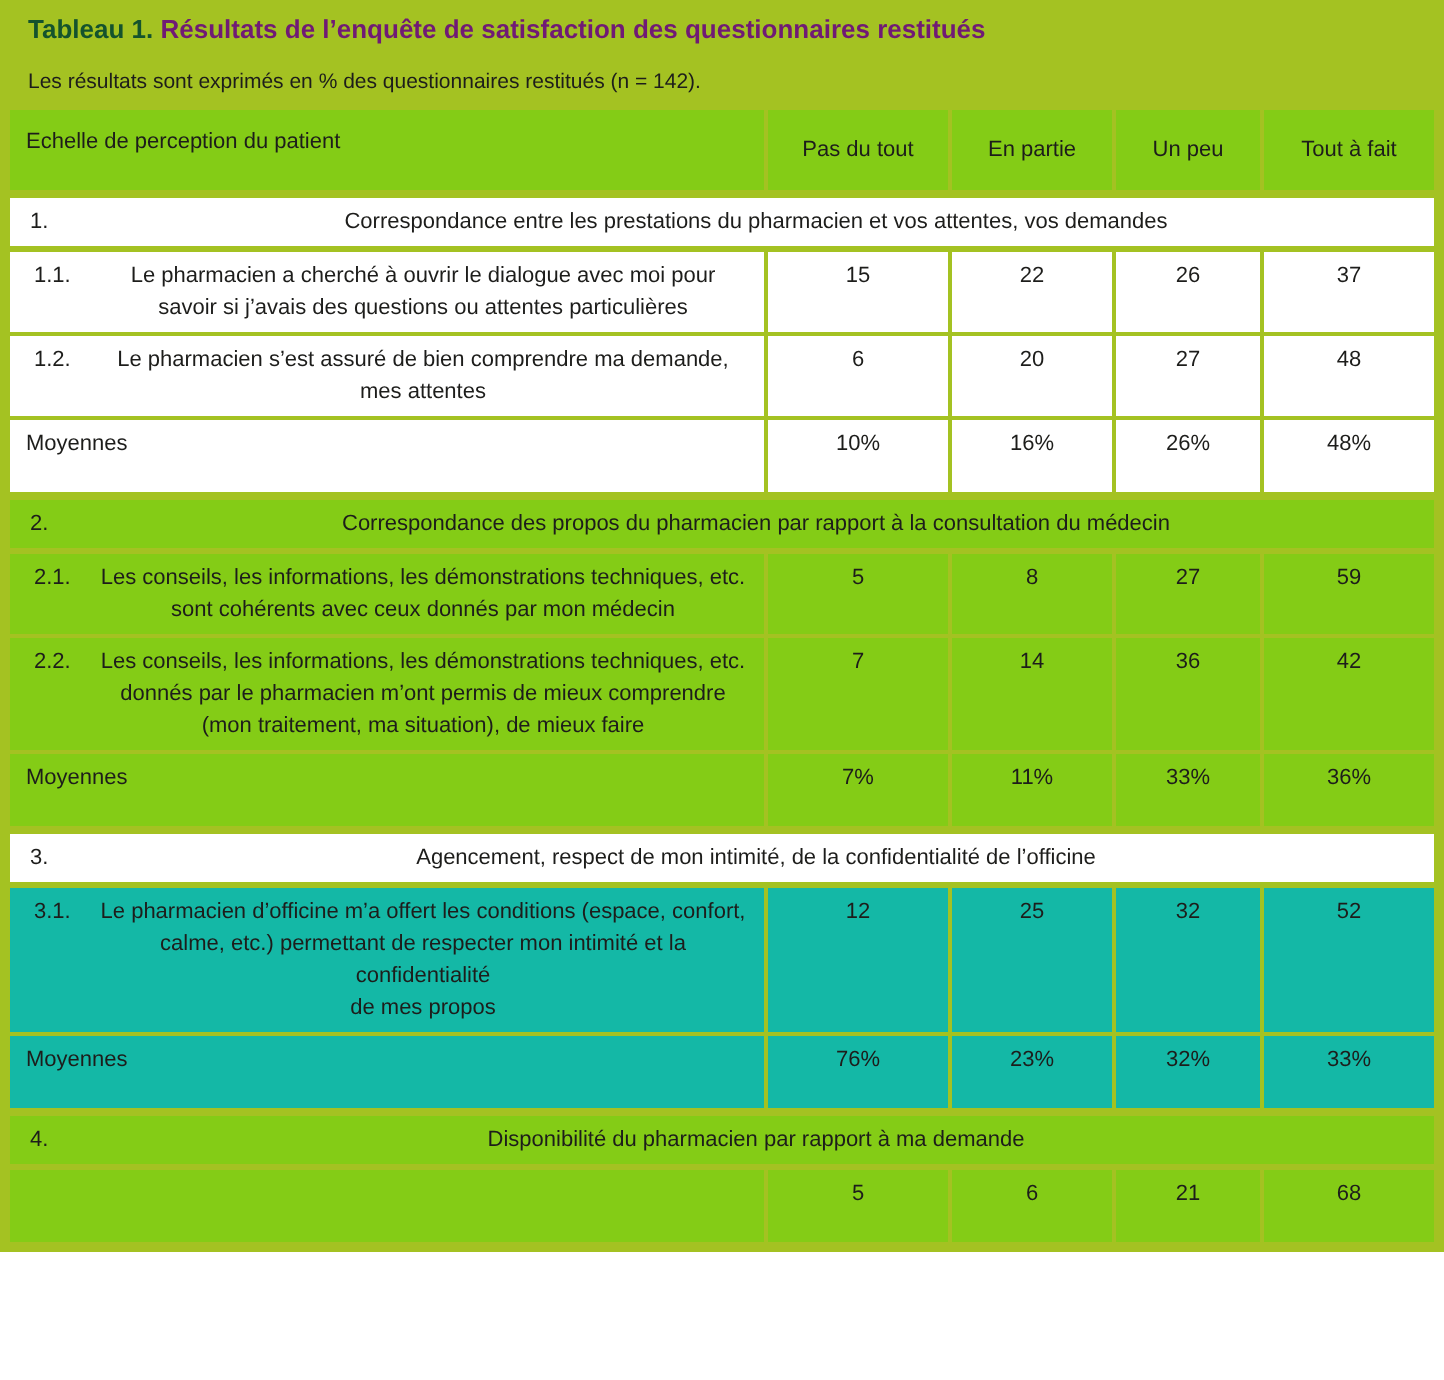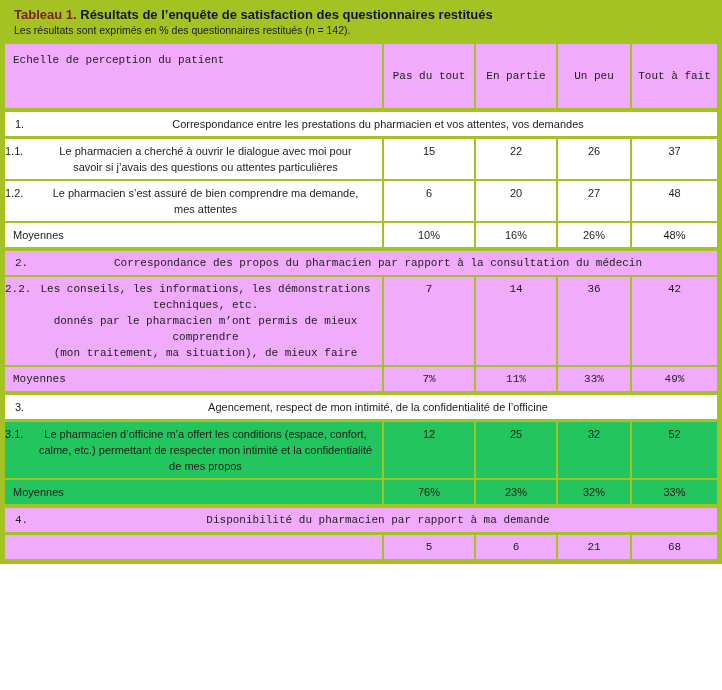--- a/index.html
+++ b/index.html
@@ -5,55 +5,55 @@
   html,body{margin:0;padding:0;background:#ffffff;}
   body{font-family:"Liberation Sans","DejaVu Sans",sans-serif;color:#1d1d1b;}
   .frame{
     width:722px;
     box-sizing:border-box;
     background:#a4c222;
     padding:0 5px 5px 5px;
   }
   .titlebar{padding:7px 9px 7px 9px;}
   .title-line{font-size:13px;font-weight:bold;line-height:16px;}
-  .title-tag{color:#7f1d1d;text-align:right;}
-  .title-text{color:#0f172a;}
-  .subtitle{font-size:10.5px;line-height:13px;color:#1d1d1b;margin-top:1px;}
+  .title-tag{color:#14532d;text-align:right;}
+  .title-text{color:#701a75;}
+  .subtitle{font-size:10.5px;line-height:13px;color:#1d1d1b;margin-top:12px;}
   table.results{
     width:100%;
     border-collapse:collapse;
     table-layout:fixed;
     background:#ffffff;
     font-size:11px;
     line-height:16px;
   }
   col.c-label{width:378px;}
   col.c-v1{width:92px;}
   col.c-v2{width:82px;}
   col.c-v3{width:74px;}
   col.c-v4{width:86px;}
   td{padding:0;vertical-align:top;}
   
   tr.bg-white > td{background:#ffffff;}
-  tr.bg-blue  > td{background:#f0abfc;font-family:Liberation Mono, monospace;}
-  tr.bg-yellow> td{background:#22c55e;}
+  tr.bg-blue  > td{background:#84cc16;}
+  tr.bg-yellow> td{background:#14b8a6;}
   
   tr.bt2 > td{border-top:2px solid #a4c222;margin-top:20px;}
   tr.bt3 > td{border-top:3px solid #a4c222;}
   tr.bt4 > td{border-top:4px solid #a4c222;}
   
-  td.val{border-left:2px solid #a4c222;text-align:center;padding:4px 2px 4px 2px;}
-  
-  .cell-flex{display:flex;align-items:flex-start;padding:4px 6px 4px 0;}
+  td.val{border-left:2px solid #a4c222;text-align:center;padding:4px 2px 16px 2px;}
+  
+  .cell-flex{display:flex;align-items:flex-start;padding:4px 6px 4px 12px;}
   .num{flex:0 0 30px;}
   .lbl{white-space:pre-line;flex:1 1 auto;text-align:center;}
   
   tr.head-row > td{padding:0;}
   tr.head-row td.hlabel{padding:8px 6px 8px 8px;}
-  tr.head-row td.val{padding:24px 2px;}
+  tr.head-row td.val{padding:12px 2px;}
   
   tr.section-row .cell-flex{padding:4px 6px 4px 10px;}
   
   .means-label{padding:4px 6px 4px 8px;}
 </style>
 </head>
 <body>
 
 <div class="frame">
   <div class="titlebar">
@@ -132,20 +132,33 @@
 
       <tr class="section-row bg-blue bt4">
         <td colspan="5">
             <div class="cell-flex">
           <span class="num">2.</span>
           <span class="lbl">Correspondance des propos du pharmacien par rapport à la consultation du médecin</span>
         </div>
           </td>
       </tr>
 
+      <tr class="bg-blue bt3">
+        <td>
+            <div class="cell-flex">
+          <span class="num">2.1.</span>
+          <span class="lbl">Les conseils, les informations, les démonstrations techniques, etc.
+sont cohérents avec ceux donnés par mon médecin</span>
+        </div>
+          </td>
+        <td class="val">5</td>
+        <td class="val">8</td>
+        <td class="val">27</td>
+        <td class="val">59</td>
+      </tr>
 
       <tr class="bg-blue bt2">
         <td>
             <div class="cell-flex">
           <span class="num">2.2.</span>
           <span class="lbl">Les conseils, les informations, les démonstrations techniques, etc.
 donnés par le pharmacien m’ont permis de mieux comprendre
 (mon traitement, ma situation), de mieux faire</span>
         </div>
           </td>
@@ -156,21 +169,21 @@
       </tr>
 
 
       <tr class="bg-blue bt2">
         <td>
             <div class="means-label">Moyennes</div>
           </td>
         <td class="val">7%</td>
         <td class="val">11%</td>
         <td class="val">33%</td>
-        <td class="val">49%</td>
+        <td class="val">36%</td>
       </tr>
 
       <tr class="section-row bg-white bt4">
         <td colspan="5">
             <div class="cell-flex">
           <span class="num">3.</span>
           <span class="lbl">Agencement, respect de mon intimité, de la confidentialité de l’officine</span>
         </div>
           </td>
       </tr>

